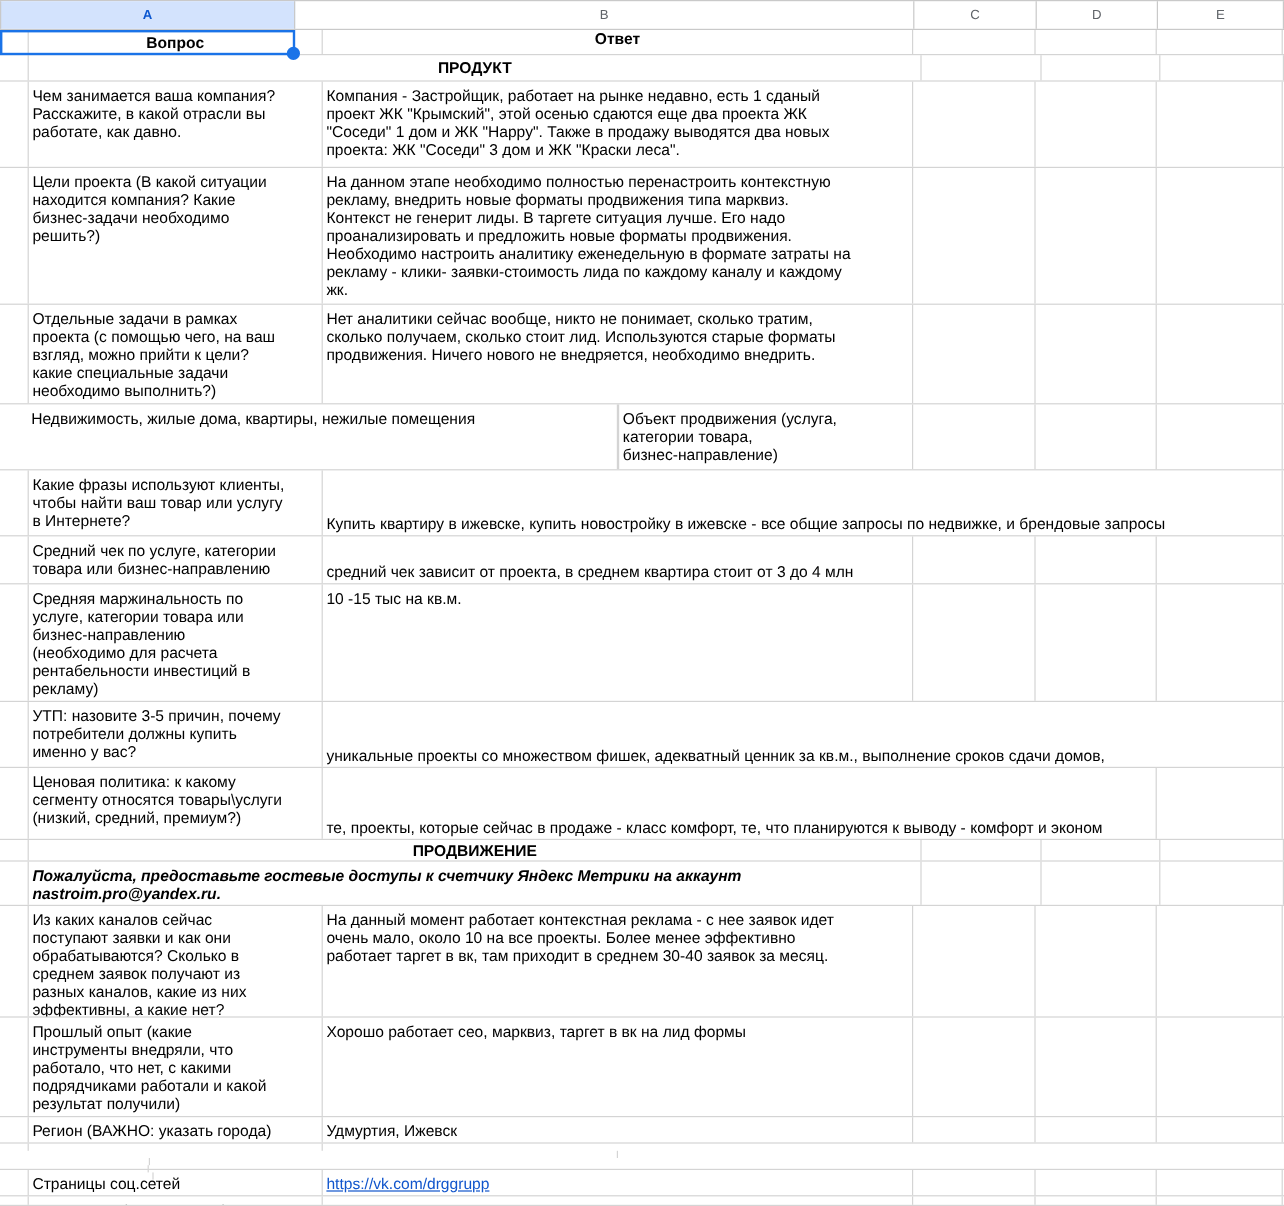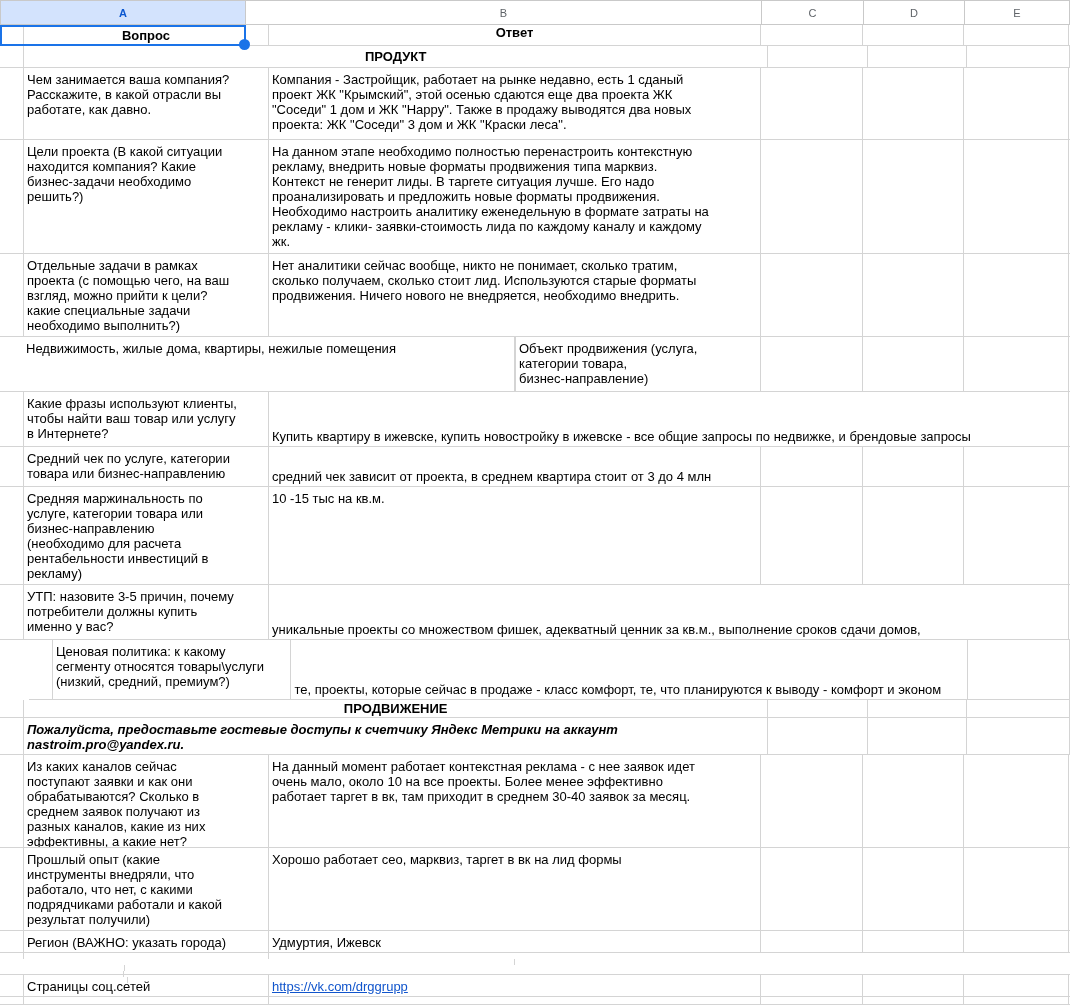--- a/index.html
+++ b/index.html
@@ -198,21 +198,21 @@
 потребители должны купить
 именно у вас?</span>
         </div>
         <div class="cell b ovf nob">
           <span class="txt spill">уникальные проекты со множеством фишек, адекватный ценник за кв.м., выполнение сроков сдачи домов,</span>
         </div>
         <div class="cell c nob"></div>
         <div class="cell d nob"></div>
         <div class="cell e"></div>
       </div>
-      <div class="row" style="height: 60px; margin-left: 29px;">
+      <div class="row" style="height: 60px;">
         <div class="cell a">
           <span class="txt">Ценовая политика: к какому
 сегменту относятся товары\услуги
 (низкий, средний, премиум?)</span>
         </div>
         <div class="cell b ovf nob">
           <span class="txt spill">те, проекты, которые сейчас в продаже - класс комфорт, те, что планируются к выводу - комфорт и эконом</span>
         </div>
         <div class="cell c nob"></div>
         <div class="cell d"></div>

